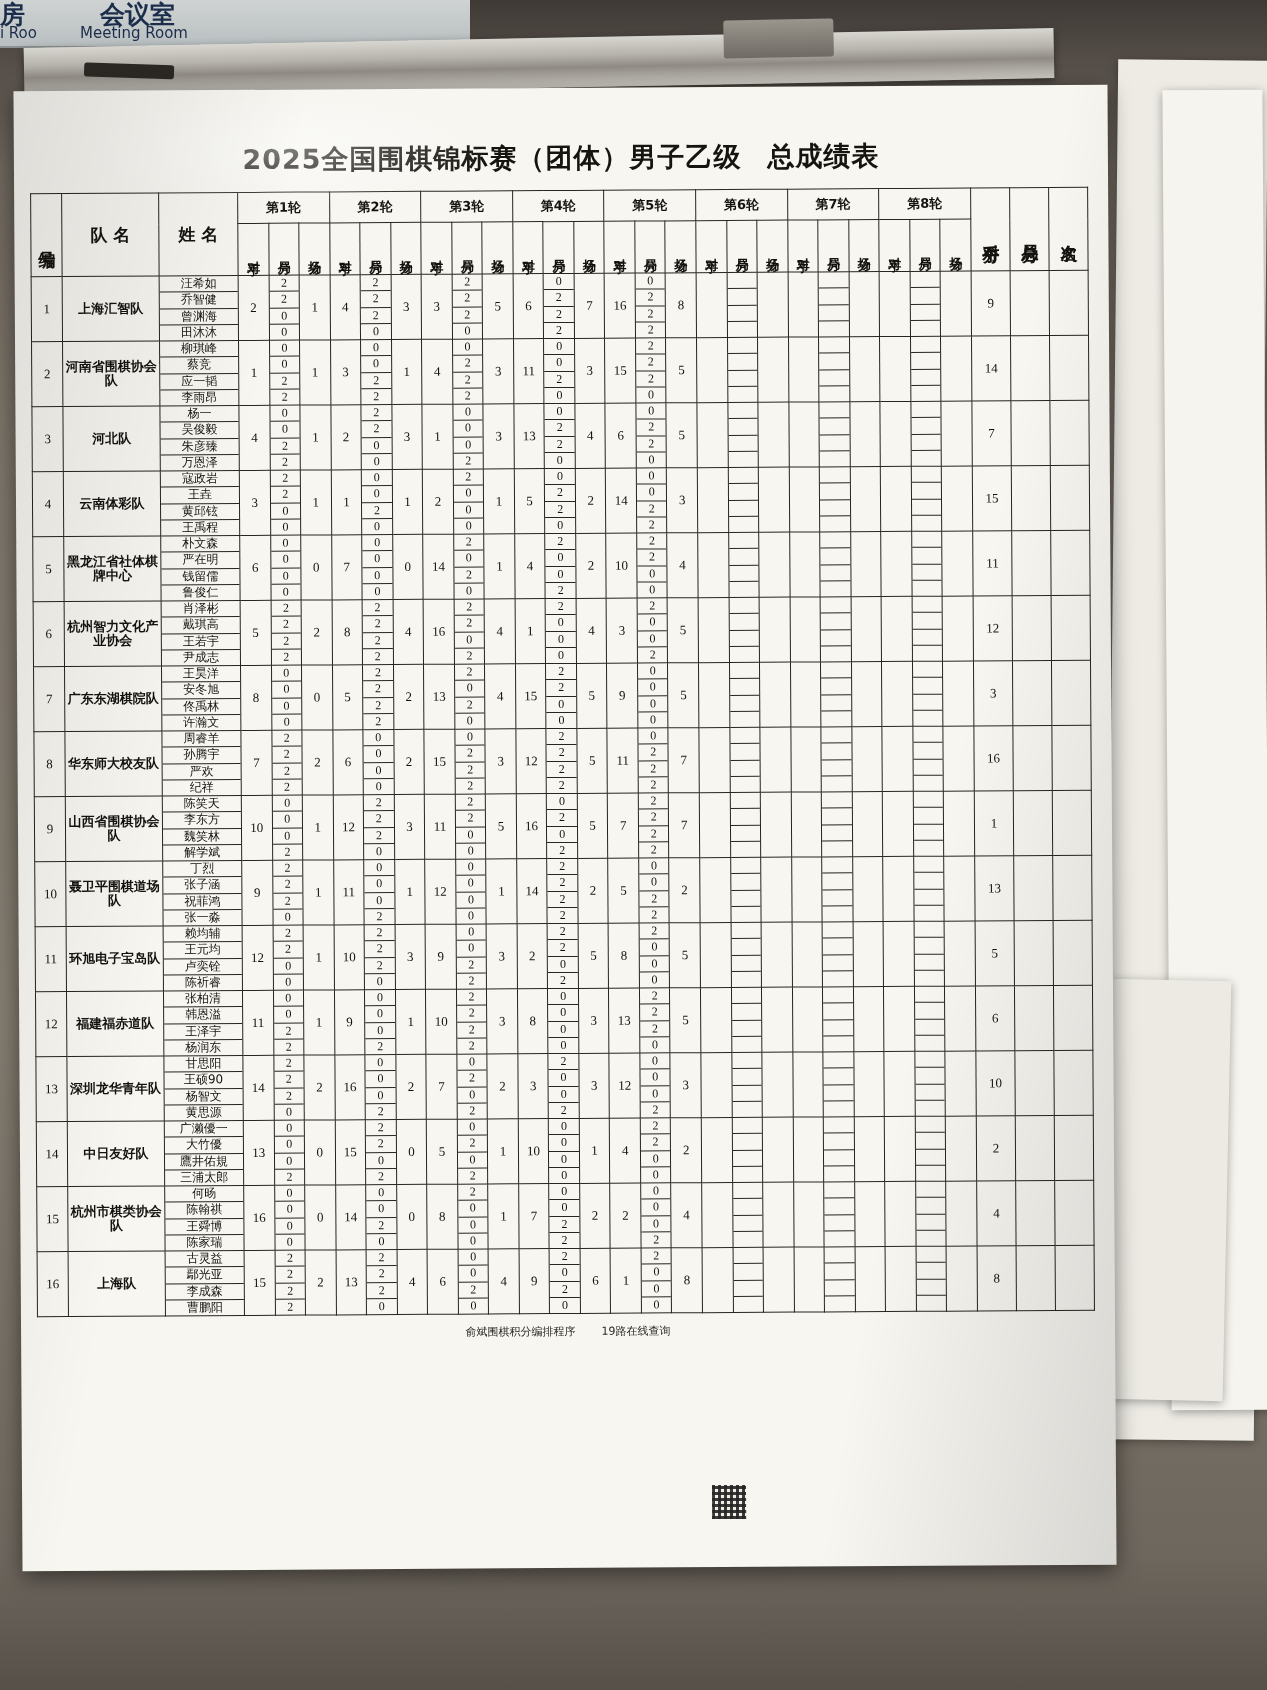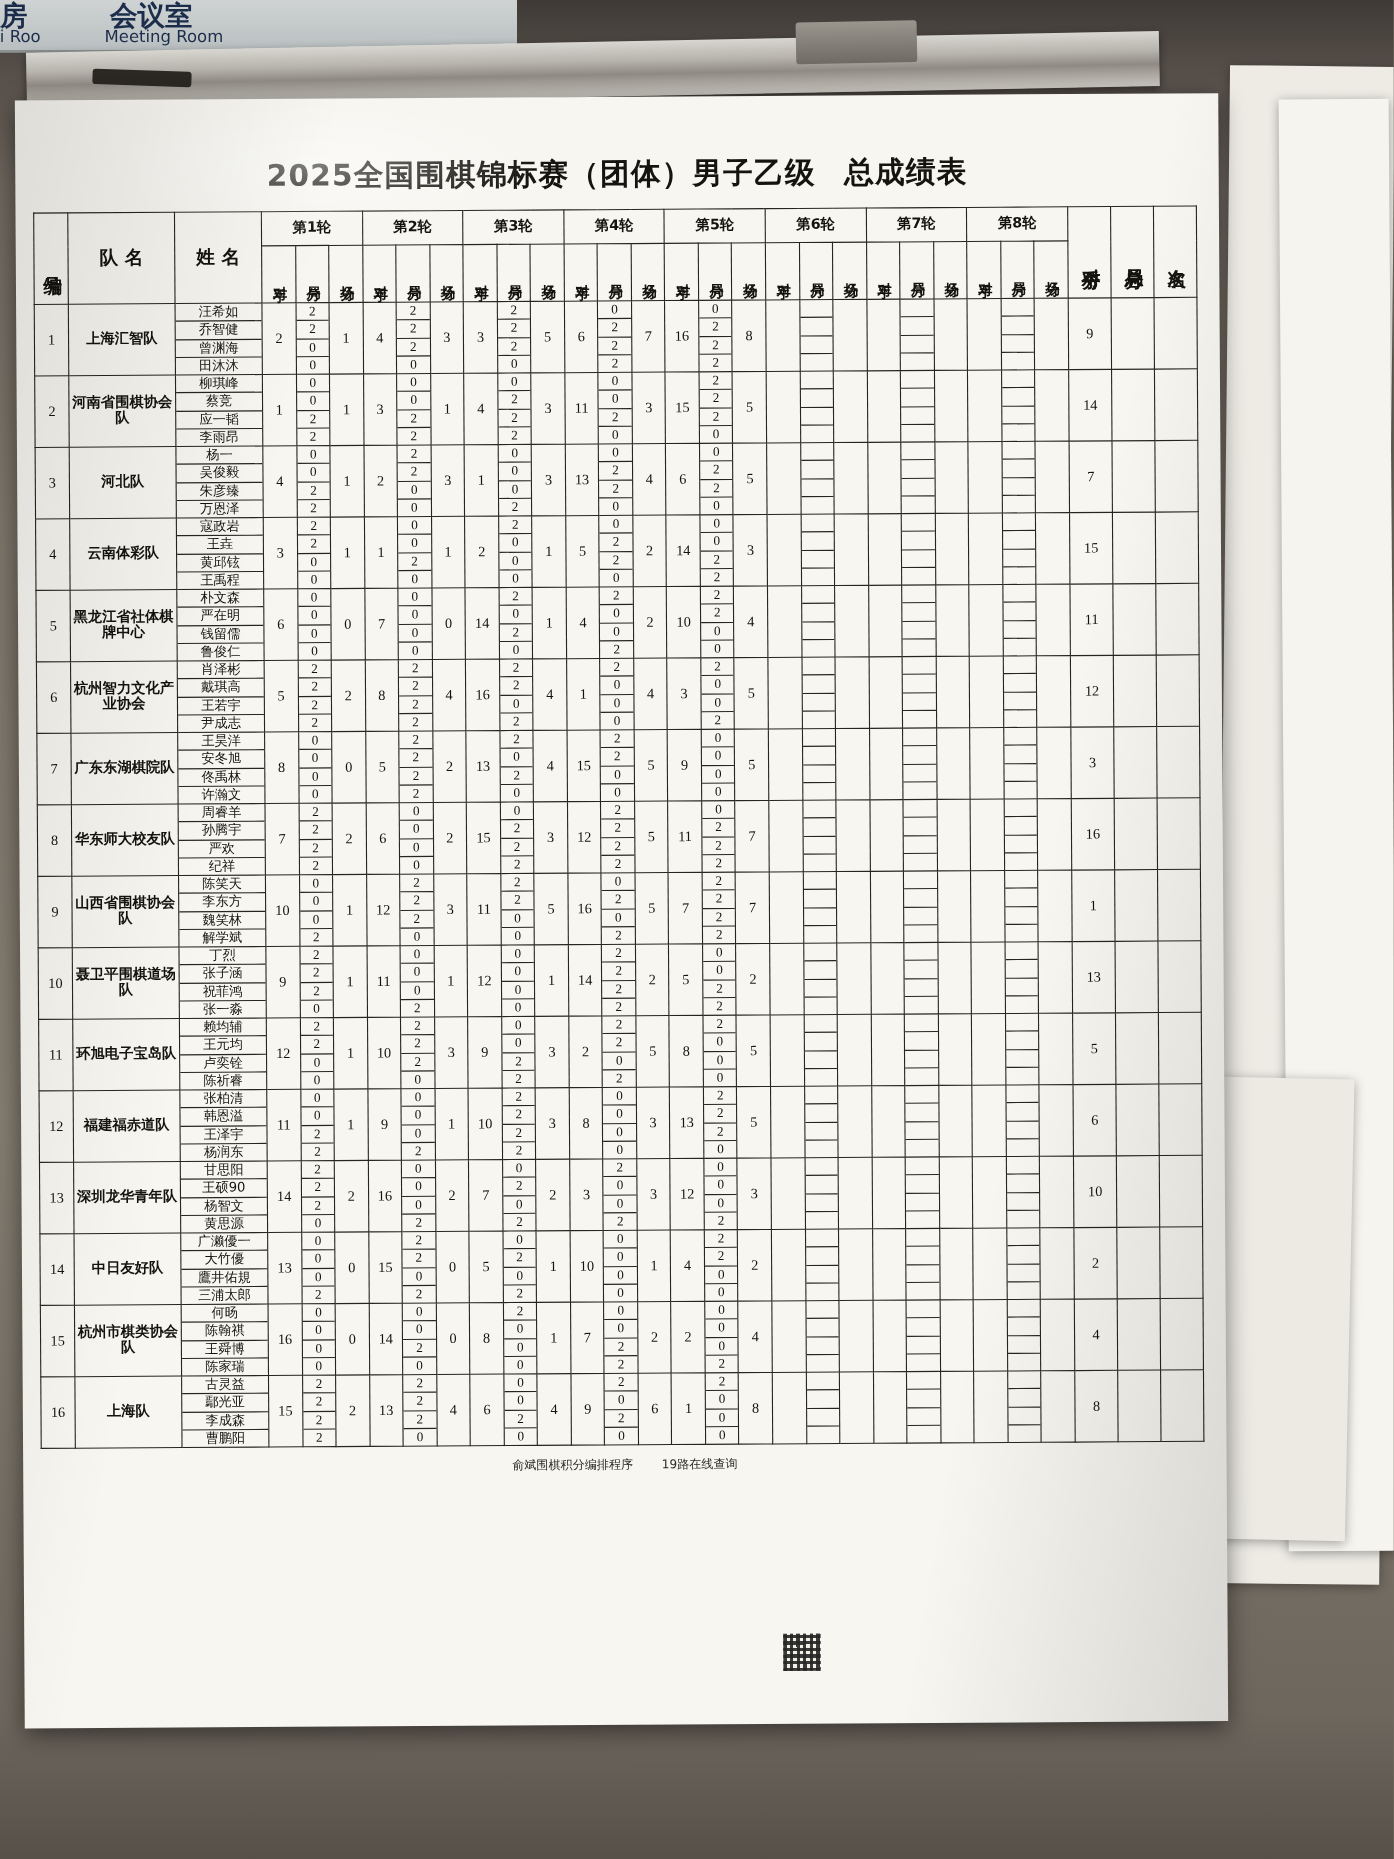--- a/index.html
+++ b/index.html
@@ -32,21 +32,21 @@
   }
   .wall-sign .cn {
     position: absolute; font-size: 25px; font-weight: 700; top: -2px;
   }
   .wall-sign .en {
     position: absolute; font-size: 15px; top: 24px;
   }
   .sign-cn1 { left: 0px; }
   .sign-cn2 { left: 100px; }
   .sign-en1 { left: -6px; }
-  .sign-en2 { left: 95px; }
+  .sign-en2 { left: 80px; }
 
   .metal-rail {
     position: absolute;
     left: 24px; top: 38px; width: 1030px; height: 50px;
     background: linear-gradient(180deg,#d8d6d0 0%, #b7b4ad 35%, #8f8b84 60%, #cdcac3 100%);
     transform: rotate(-1.1deg);
     box-shadow: 0 3px 8px rgba(0,0,0,.45);
   }
   .metal-rail:after {
     content:"";

